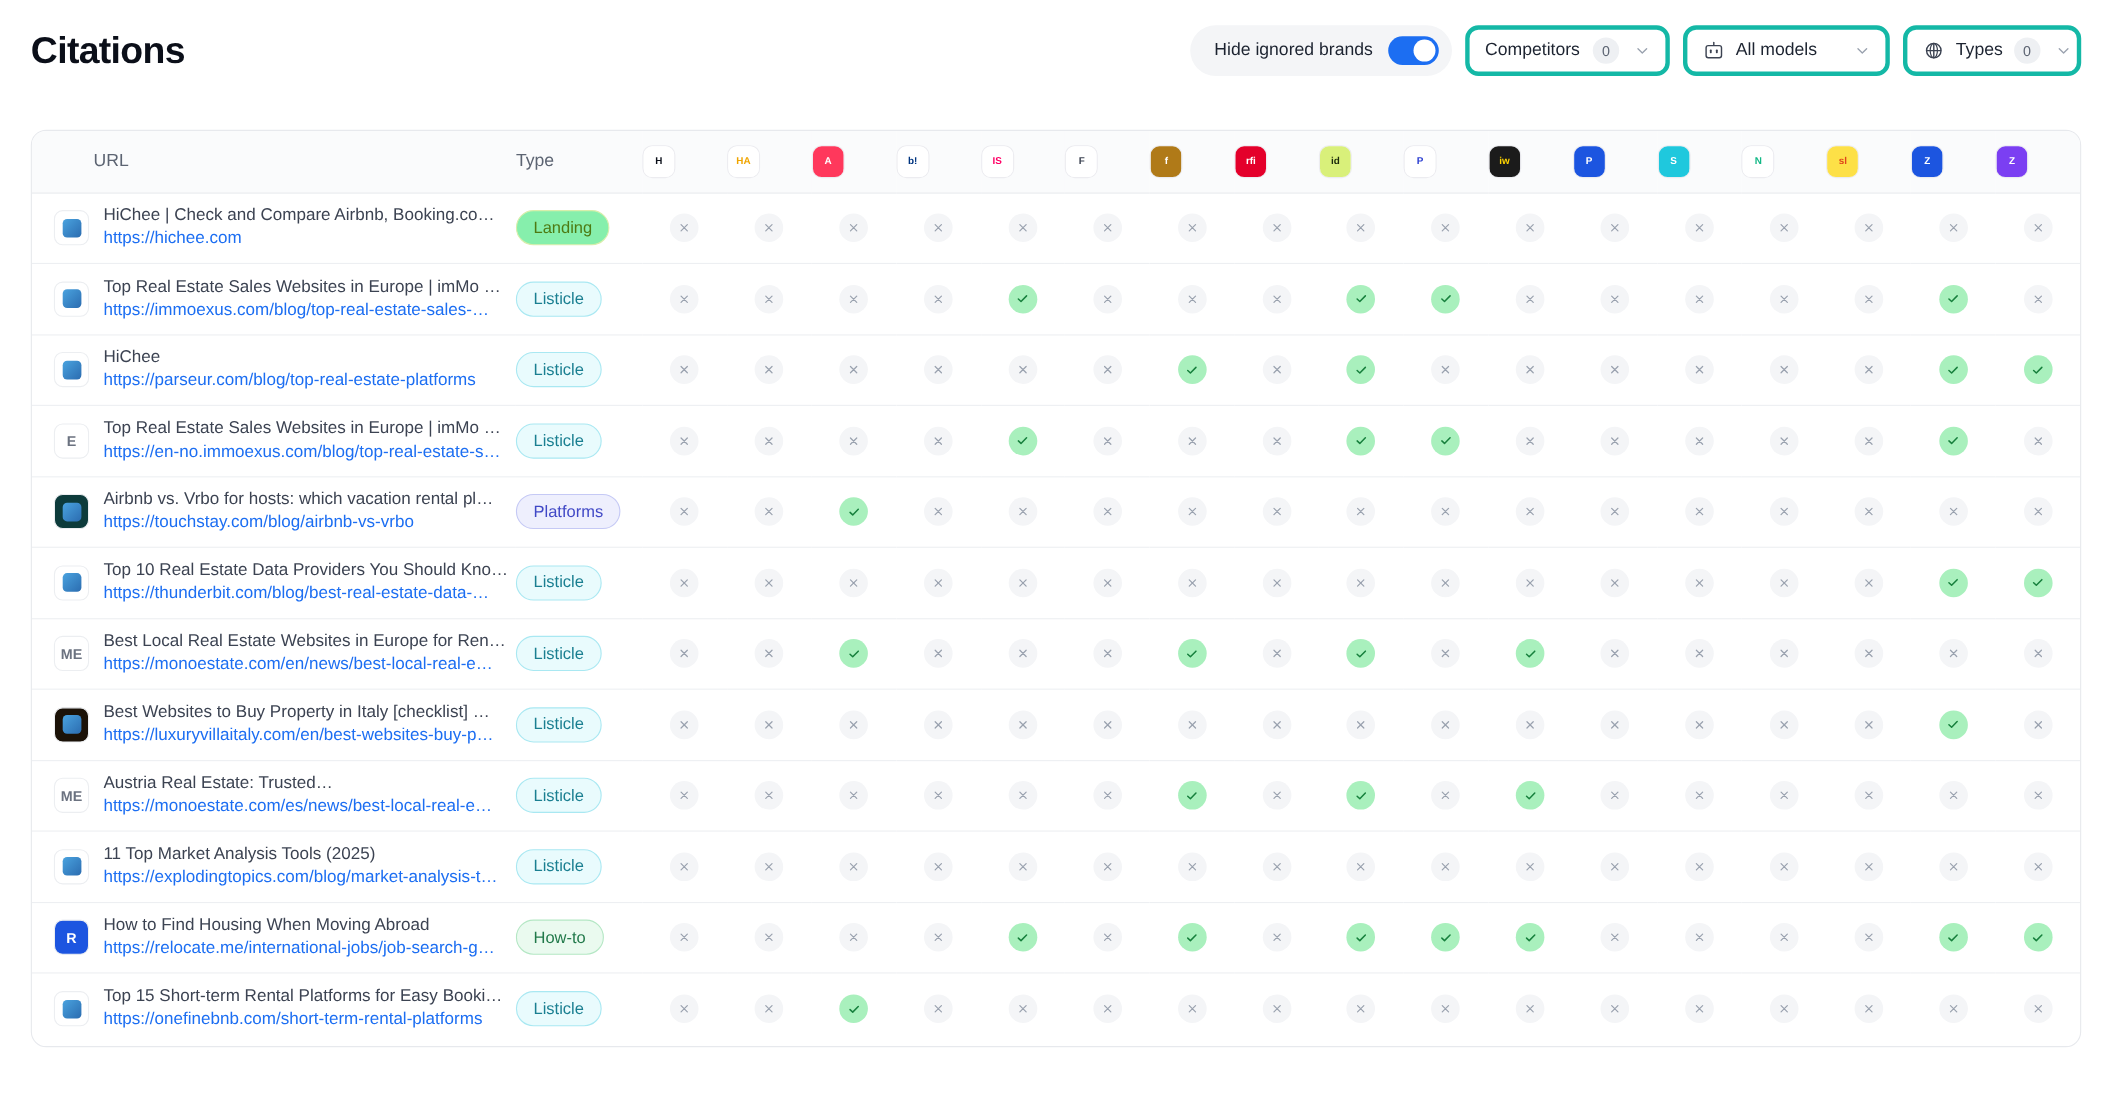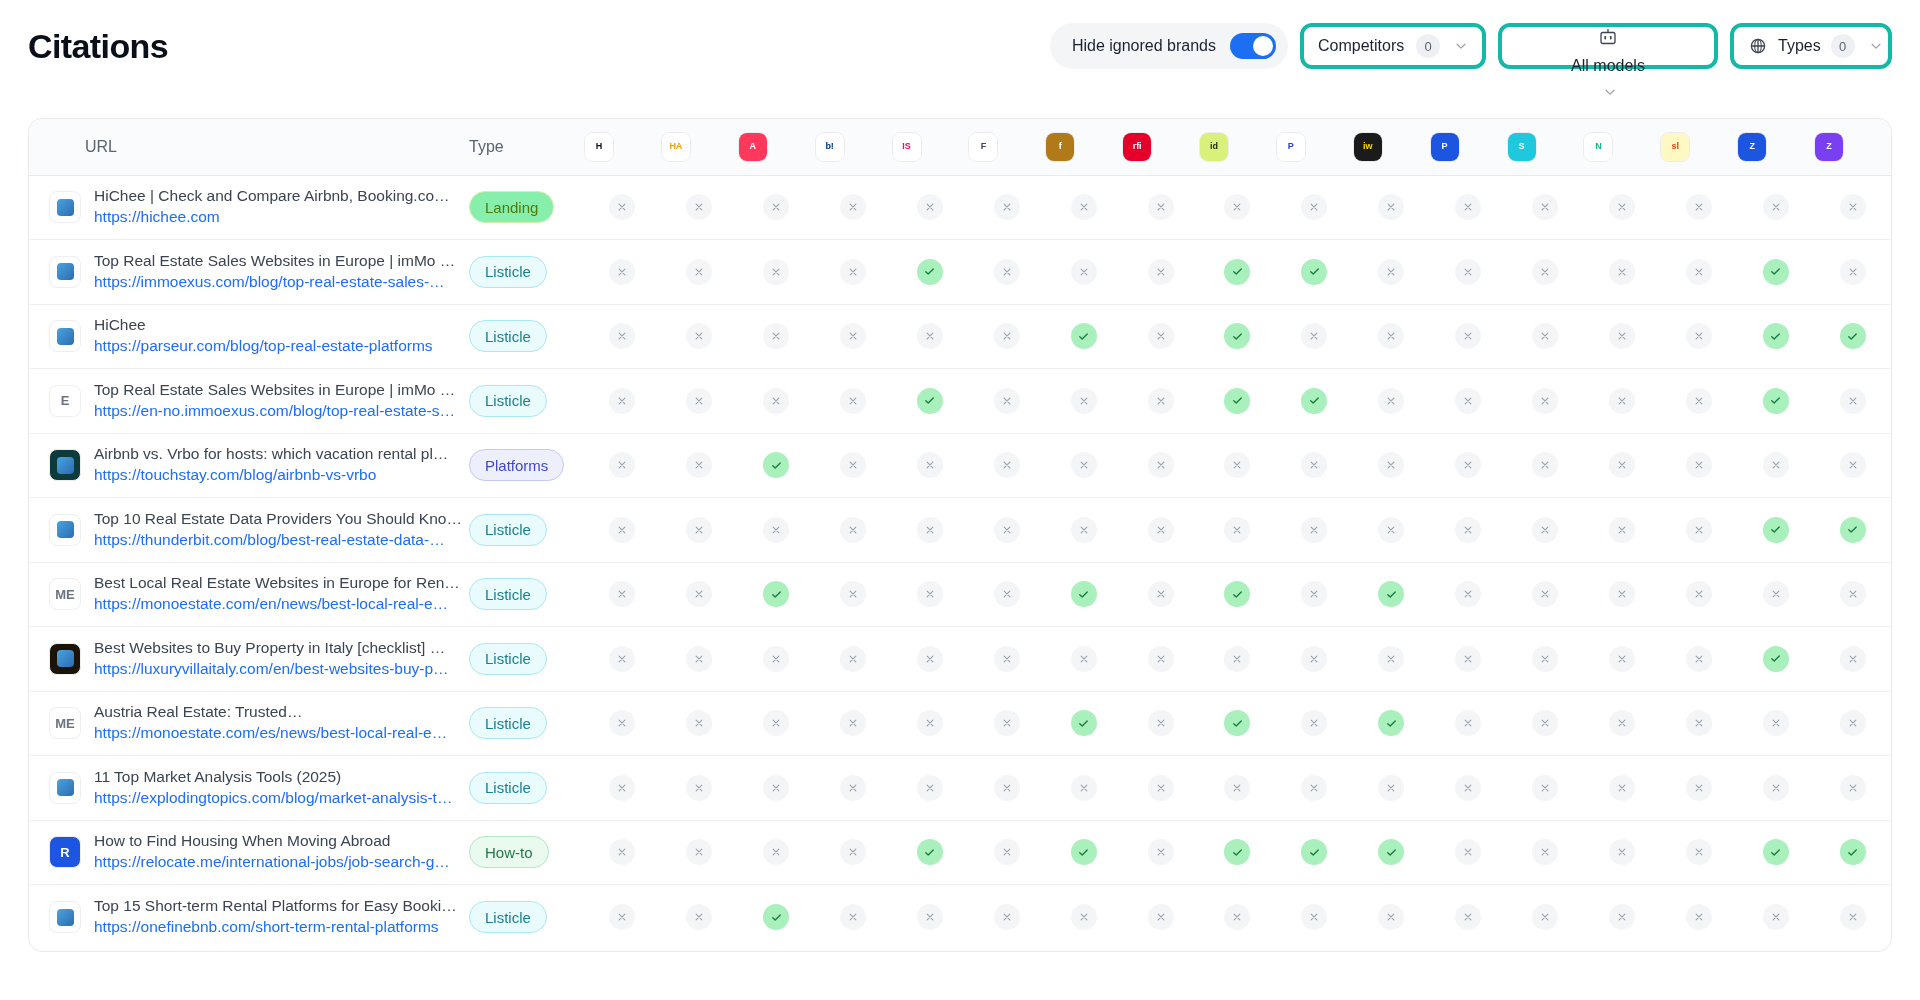--- a/index.html
+++ b/index.html
@@ -59,21 +59,21 @@
     background: #fff;
     border-radius: 12px;
     height: 46px;
     padding: 0 14px;
     font-size: 16px;
     color: #1c2330;
     white-space: nowrap;
   }
   .fbtn .lbl { flex: 1 1 auto; }
   .fbtn.w-competitors { width: 186px; }
-  .fbtn.w-models { width: 220px; flex-direction: column; }
+  .fbtn.w-models { width: 188px; }
   .fbtn.w-types { width: 162px; }
   .fbtn.w-date { width: 222px; }
   .count-badge {
     display: inline-flex; align-items: center; justify-content: center;
     min-width: 24px; height: 24px; padding: 0 7px;
     border-radius: 999px;
     background: #eef0f3;
     color: #5c6472;
     font-size: 13px;
   }
@@ -322,21 +322,21 @@
                 <span class="sq" style="background: rgb(31, 200, 221);">
                   <span class="tx" style="color: rgb(255, 255, 255);">S</span>
                 </span>
               </span></th>
             <th class="col-brand"><span class="bicon">
                 <span class="sq" style="background: rgb(255, 255, 255);">
                   <span class="tx" style="color: rgb(18, 184, 134);">N</span>
                 </span>
               </span></th>
             <th class="col-brand"><span class="bicon">
-                <span class="sq" style="background: #fef9c3;">
+                <span class="sq" style="background: #fde047;">
                   <span class="tx" style="color: rgb(224, 70, 26);">sl</span>
                 </span>
               </span></th>
             <th class="col-brand"><span class="bicon">
                 <span class="sq" style="background: rgb(28, 85, 224);">
                   <span class="tx" style="color: rgb(255, 255, 255);">Z</span>
                 </span>
               </span></th>
             <th class="col-brand"><span class="bicon">
                 <span class="sq" style="background: rgb(123, 63, 242);">

